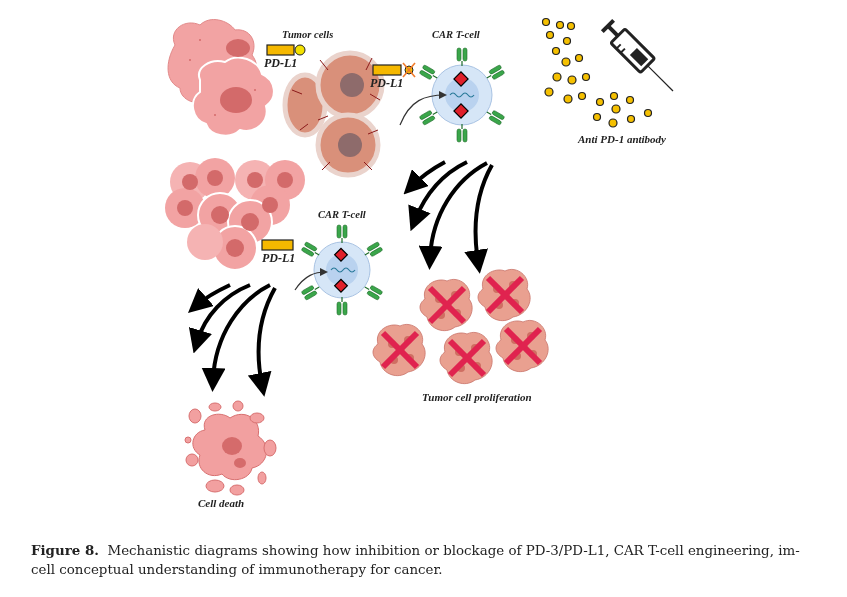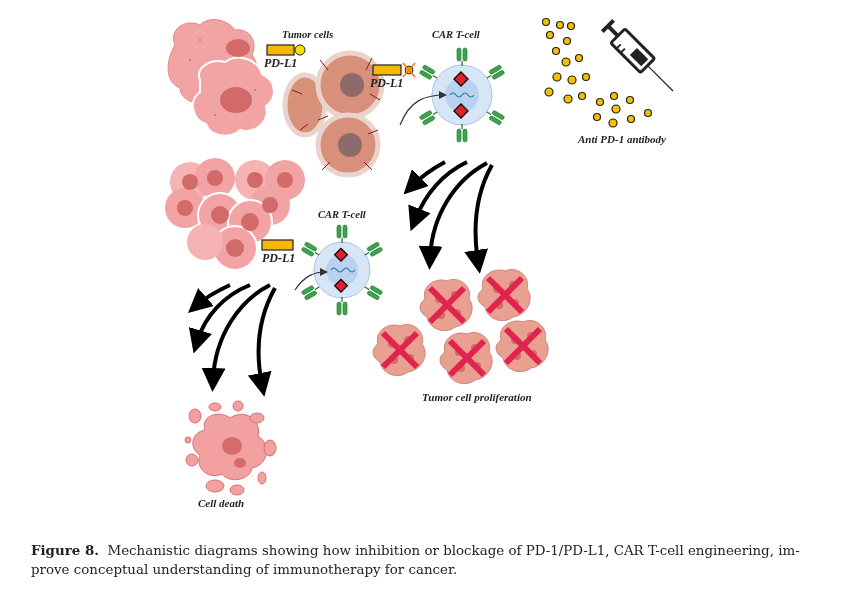--- a/index.html
+++ b/index.html
@@ -218,15 +218,15 @@
     <ellipse cx="192" cy="460" rx="6" ry="6"></ellipse>
     <ellipse cx="215" cy="486" rx="9" ry="6"></ellipse>
     <ellipse cx="237" cy="490" rx="7" ry="5"></ellipse>
     <ellipse cx="262" cy="478" rx="4" ry="6"></ellipse>
     <ellipse cx="188" cy="440" rx="3" ry="3"></ellipse>
   </g>
   <text class="lbl" x="198" y="507" font-size="11">Cell death</text>
 </svg>
 
 <div id="caption">
-  <div><b>Figure 8.</b>&nbsp; <span>Mechanistic diagrams showing how inhibition or blockage of PD-1/PD-L1, CAR T-cell engineering, im-</span></div>
-  <div>prove conceptual understanding of immunotherapy for cancer.</div>
+  <div><b>Figure 8.</b>&nbsp; <span>Mechanistic diagrams showing how inhibition or blockage of PD-3/PD-L1, CAR T-cell engineering, im-</span></div>
+  <div>cell conceptual understanding of immunotherapy for cancer.</div>
 </div>
 
 </body></html>

